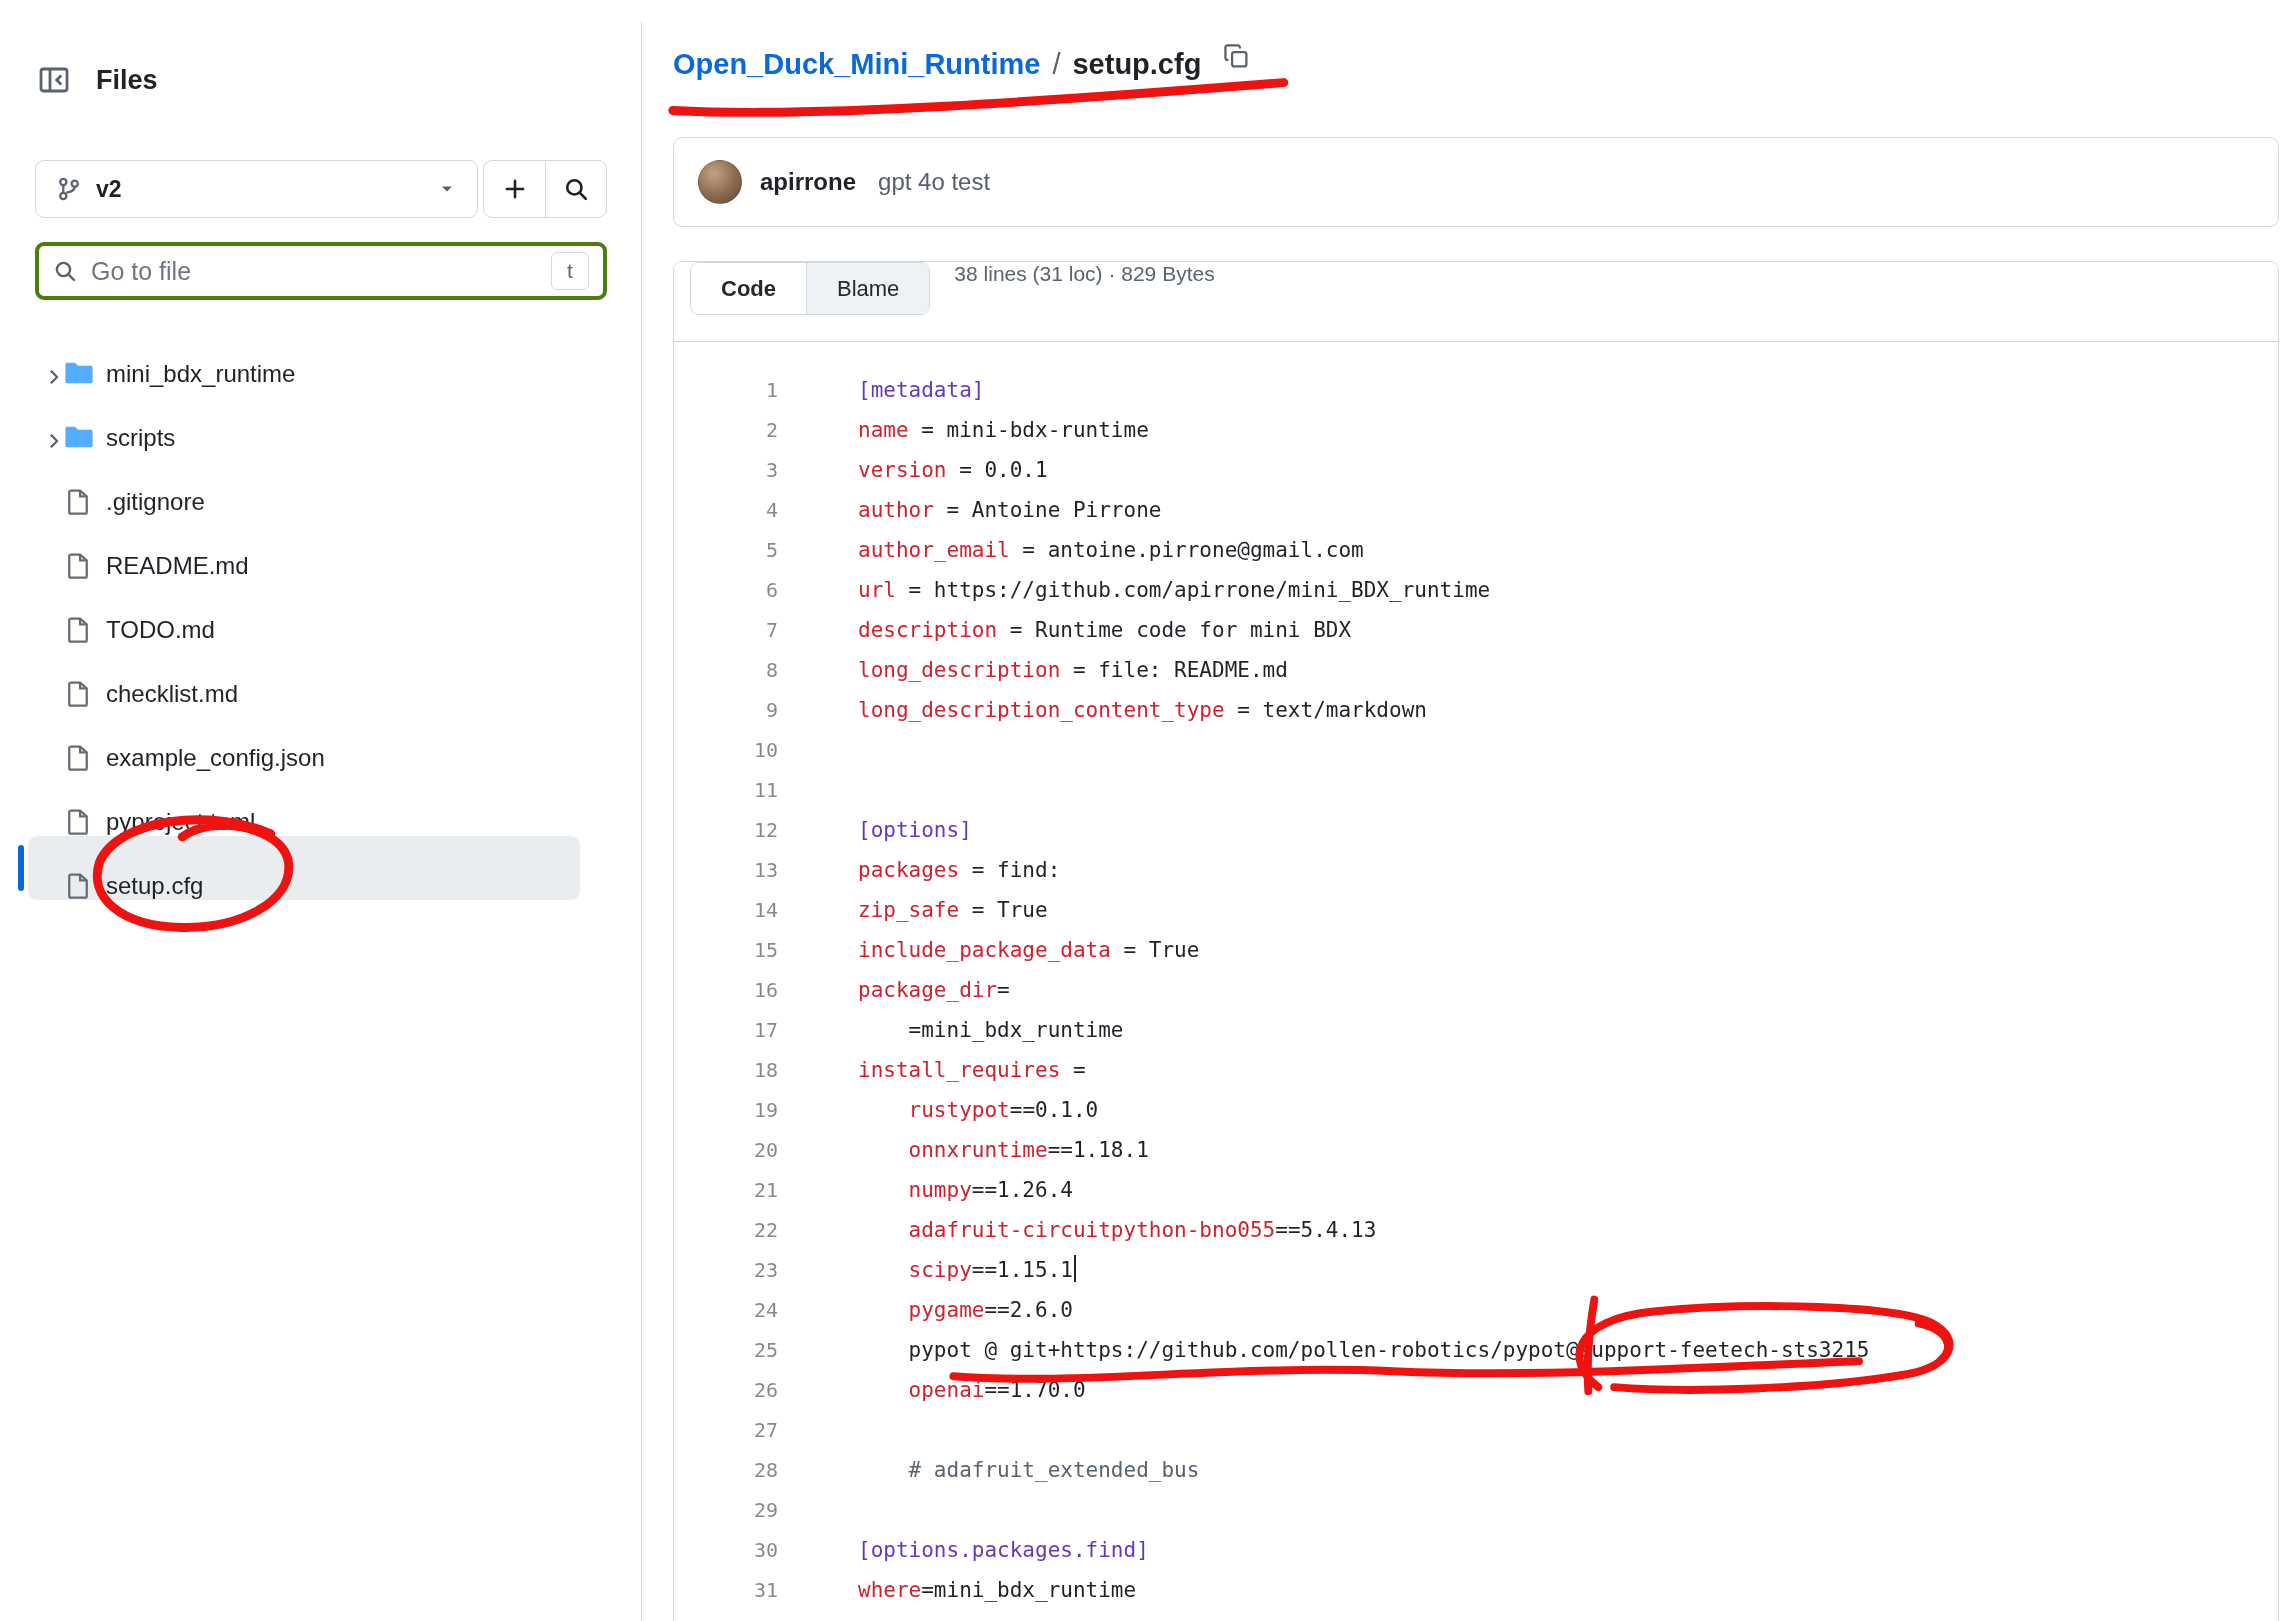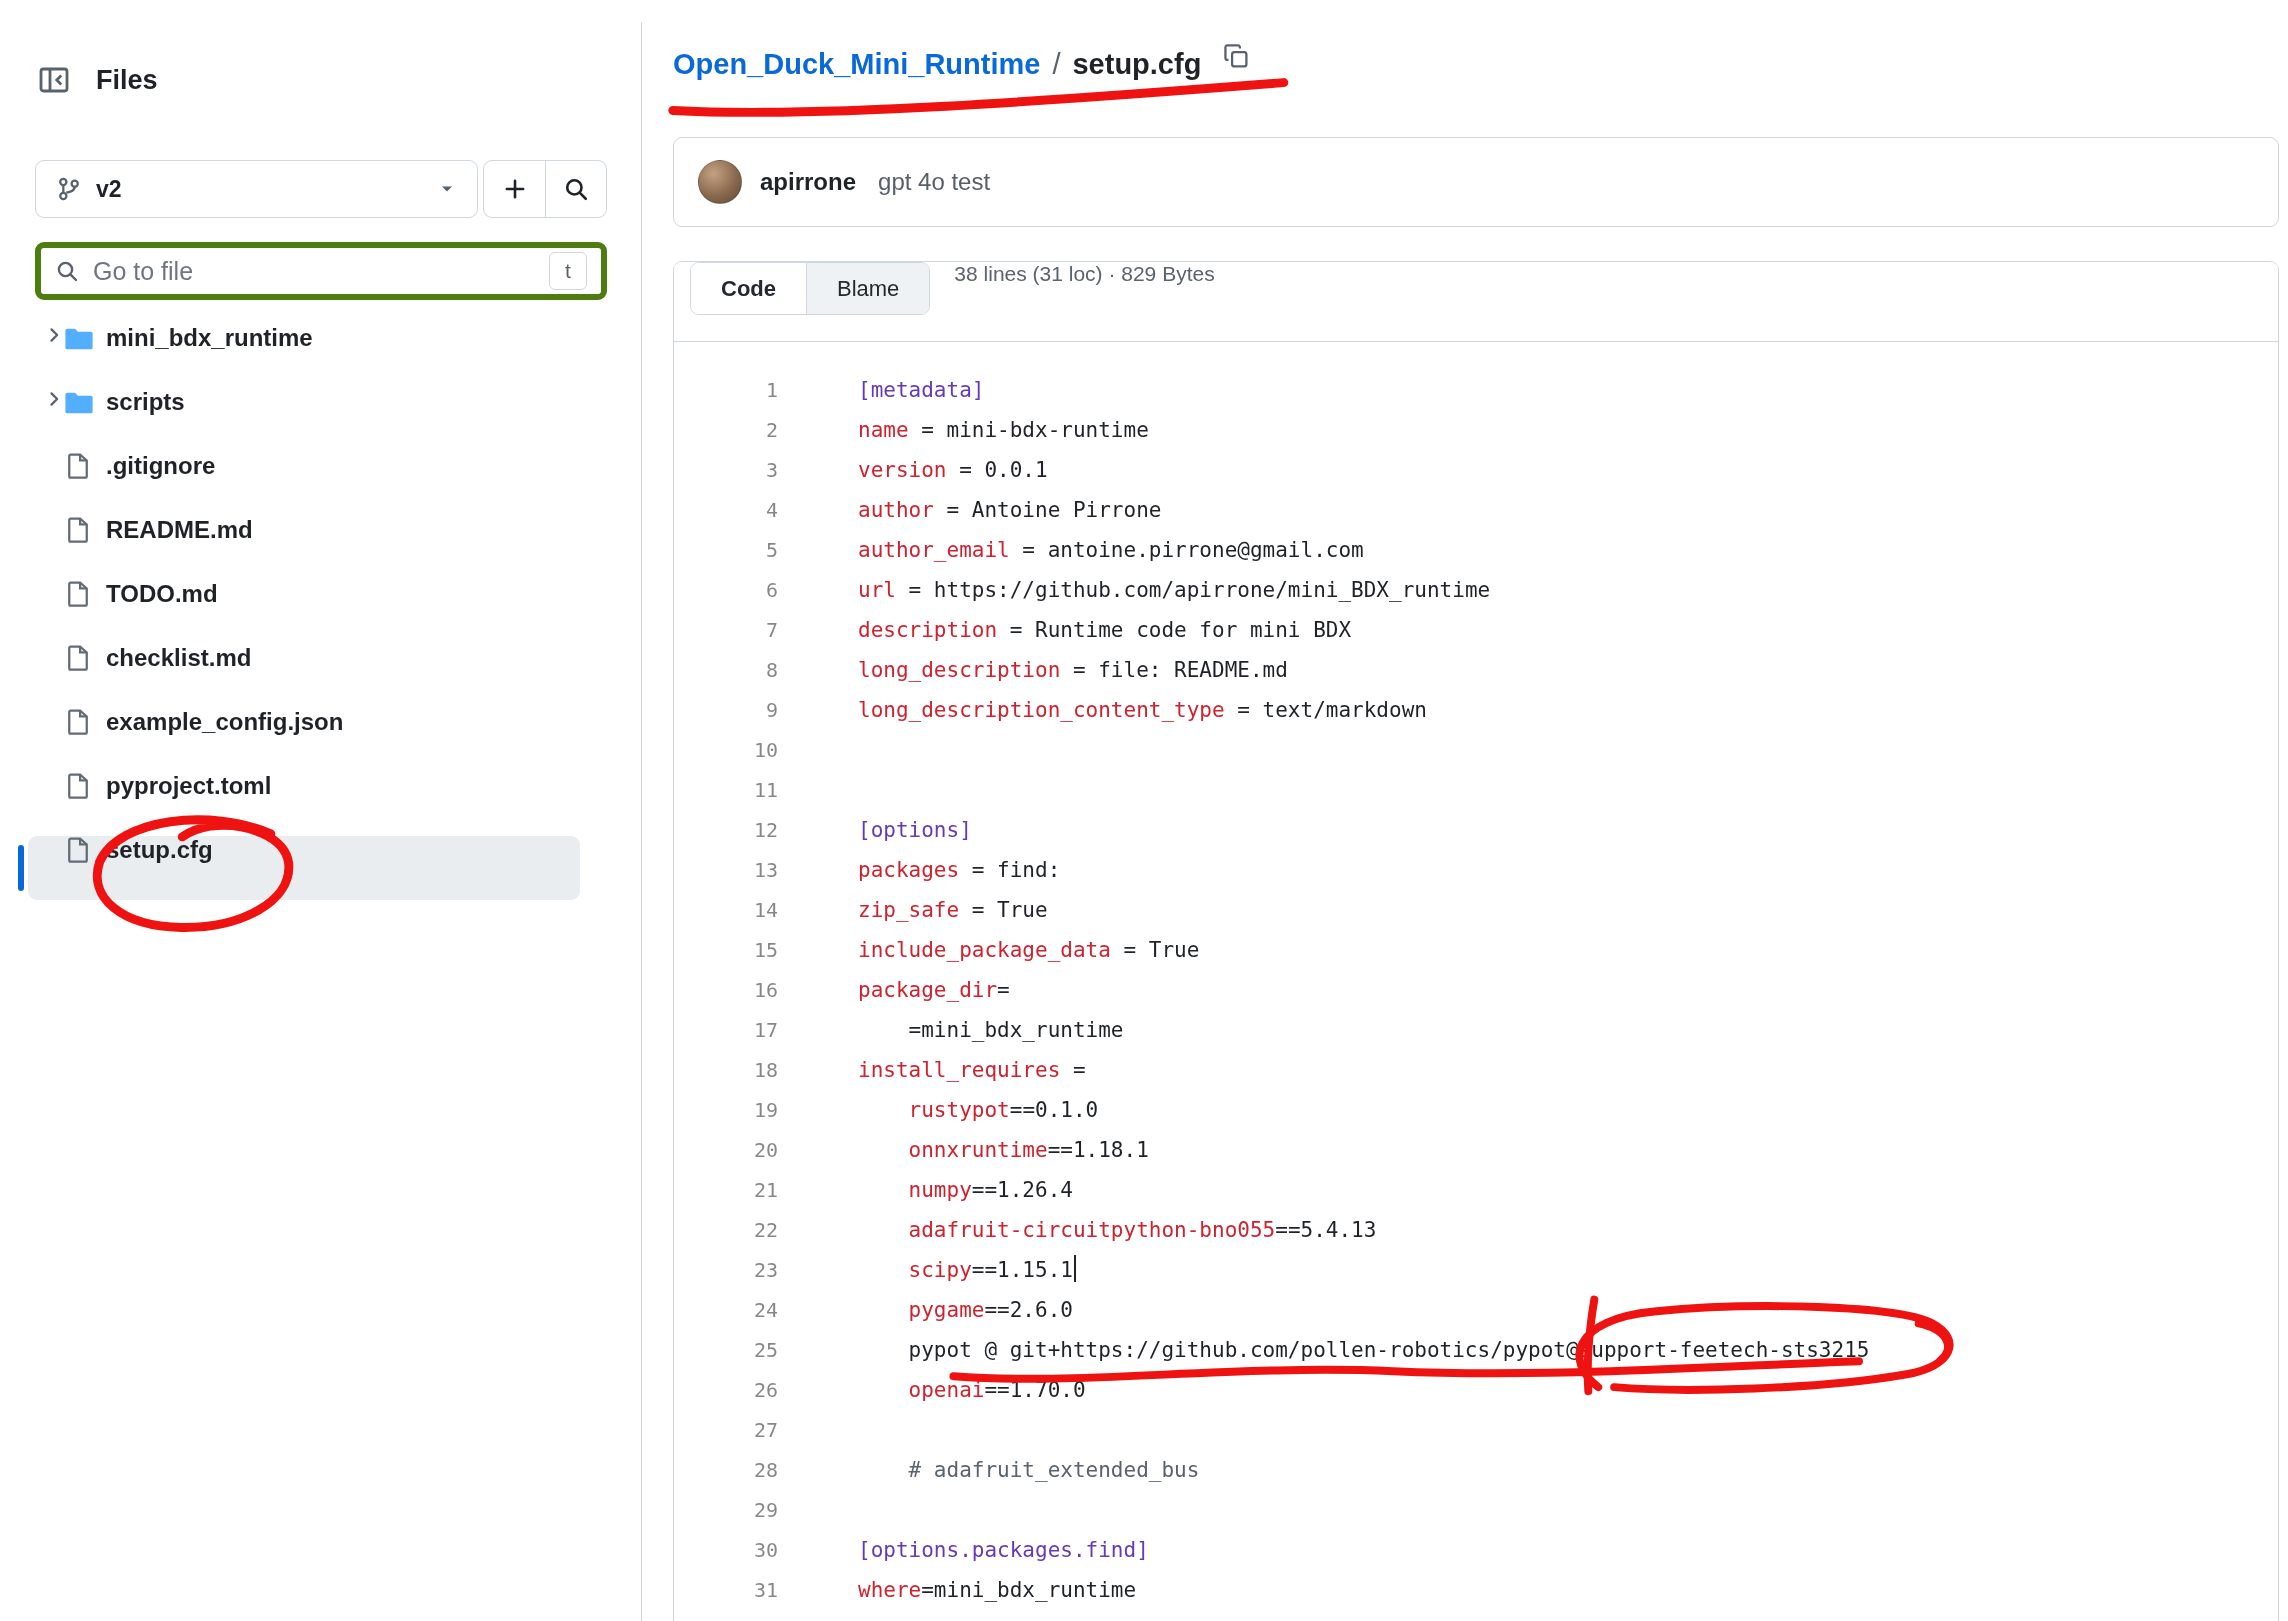--- a/index.html
+++ b/index.html
@@ -18,31 +18,31 @@
   .branch-row{position:absolute;top:138px;left:35px;width:572px;height:58px;display:flex;}
   .branch-btn{width:443px;height:58px;border:1px solid #d0d7de;border-radius:9px;background:#fff;
     display:flex;align-items:center;gap:14px;padding:0 20px;box-sizing:border-box;cursor:pointer;color:#1f2328;}
   .branch-name{font-size:23px;font-weight:600;}
   .caret-right{margin-left:auto;color:#59636e;display:flex;}
   .btn-group{margin-left:auto;display:flex;height:58px;box-sizing:border-box;
     border:1px solid #d0d7de;border-radius:9px;overflow:hidden;background:#fff;}
   .btn-group .cell{width:61px;display:flex;align-items:center;justify-content:center;
     color:#1f2328;cursor:pointer;background:transparent;border:none;}
   .btn-group .cell + .cell{border-left:1px solid #d0d7de;}
-  .goto{position:absolute;top:220px;left:35px;width:572px;height:58px;border:6px solid #4d7c0f;
+  .goto{position:absolute;top:220px;left:35px;width:572px;height:58px;border:4px solid #4d7c0f;
     border-radius:9px;background:#fff;display:flex;align-items:center;gap:12px;
     padding:0 14px;box-sizing:border-box;}
   .goto .gsearch{color:#59636e;display:flex;flex:none;}
   .goto-input{flex:1;border:none;outline:none;font-size:25px;color:#1f2328;
     font-family:"Liberation Sans",sans-serif;background:transparent;min-width:0;}
   .goto-input::placeholder{color:#6e7781;}
   .key-hint{width:36px;height:36px;border:1px solid #d0d7de;border-radius:6px;color:#59636e;
     font-size:21px;display:flex;align-items:center;justify-content:center;flex:none;}
   .tree{position:absolute;top:302px;left:28px;width:552px;}
-  .tree-row{height:64px;display:flex;align-items:flex-start;border-radius:9px;cursor:pointer;position:relative;font-weight:bold;}
+  .tree-row{height:64px;display:flex;align-items:flex-end;border-radius:9px;cursor:pointer;position:relative;}
   .tree-row.selected{background:rgba(208,215,222,0.45);}
   .active-bar{position:absolute;left:-10px;top:9px;width:6px;height:46px;border-radius:3px;background:#0969da;}
   .chev{width:36px;padding-left:16px;color:#59636e;display:flex;align-items:center;flex:none;box-sizing:border-box;}
   .t-icon{width:42px;display:flex;align-items:center;flex:none;}
   .t-label{font-size:24px;color:#1f2328;}
   
   .main{position:absolute;left:643px;top:0;right:0;bottom:0;}
   .breadcrumb{position:absolute;top:48px;left:30px;display:flex;align-items:center;font-size:29px;}
   .bc-repo{color:#0969da;font-weight:600;cursor:pointer;}
   .bc-sep{color:#59636e;padding:0 12px;}

